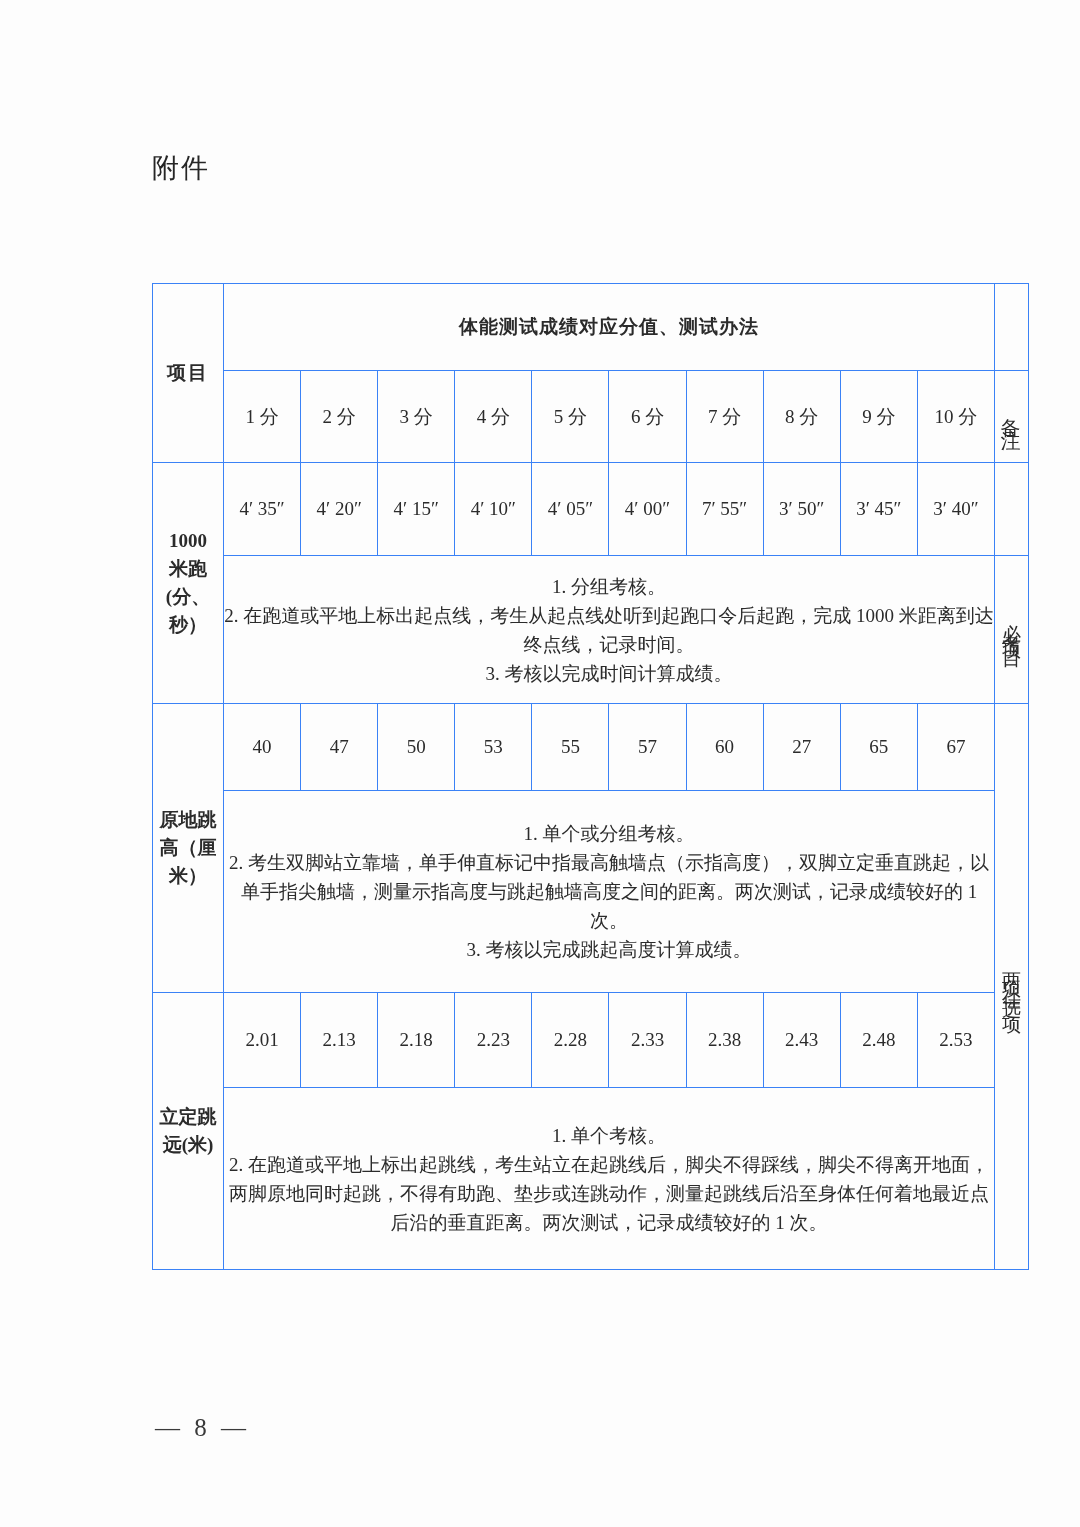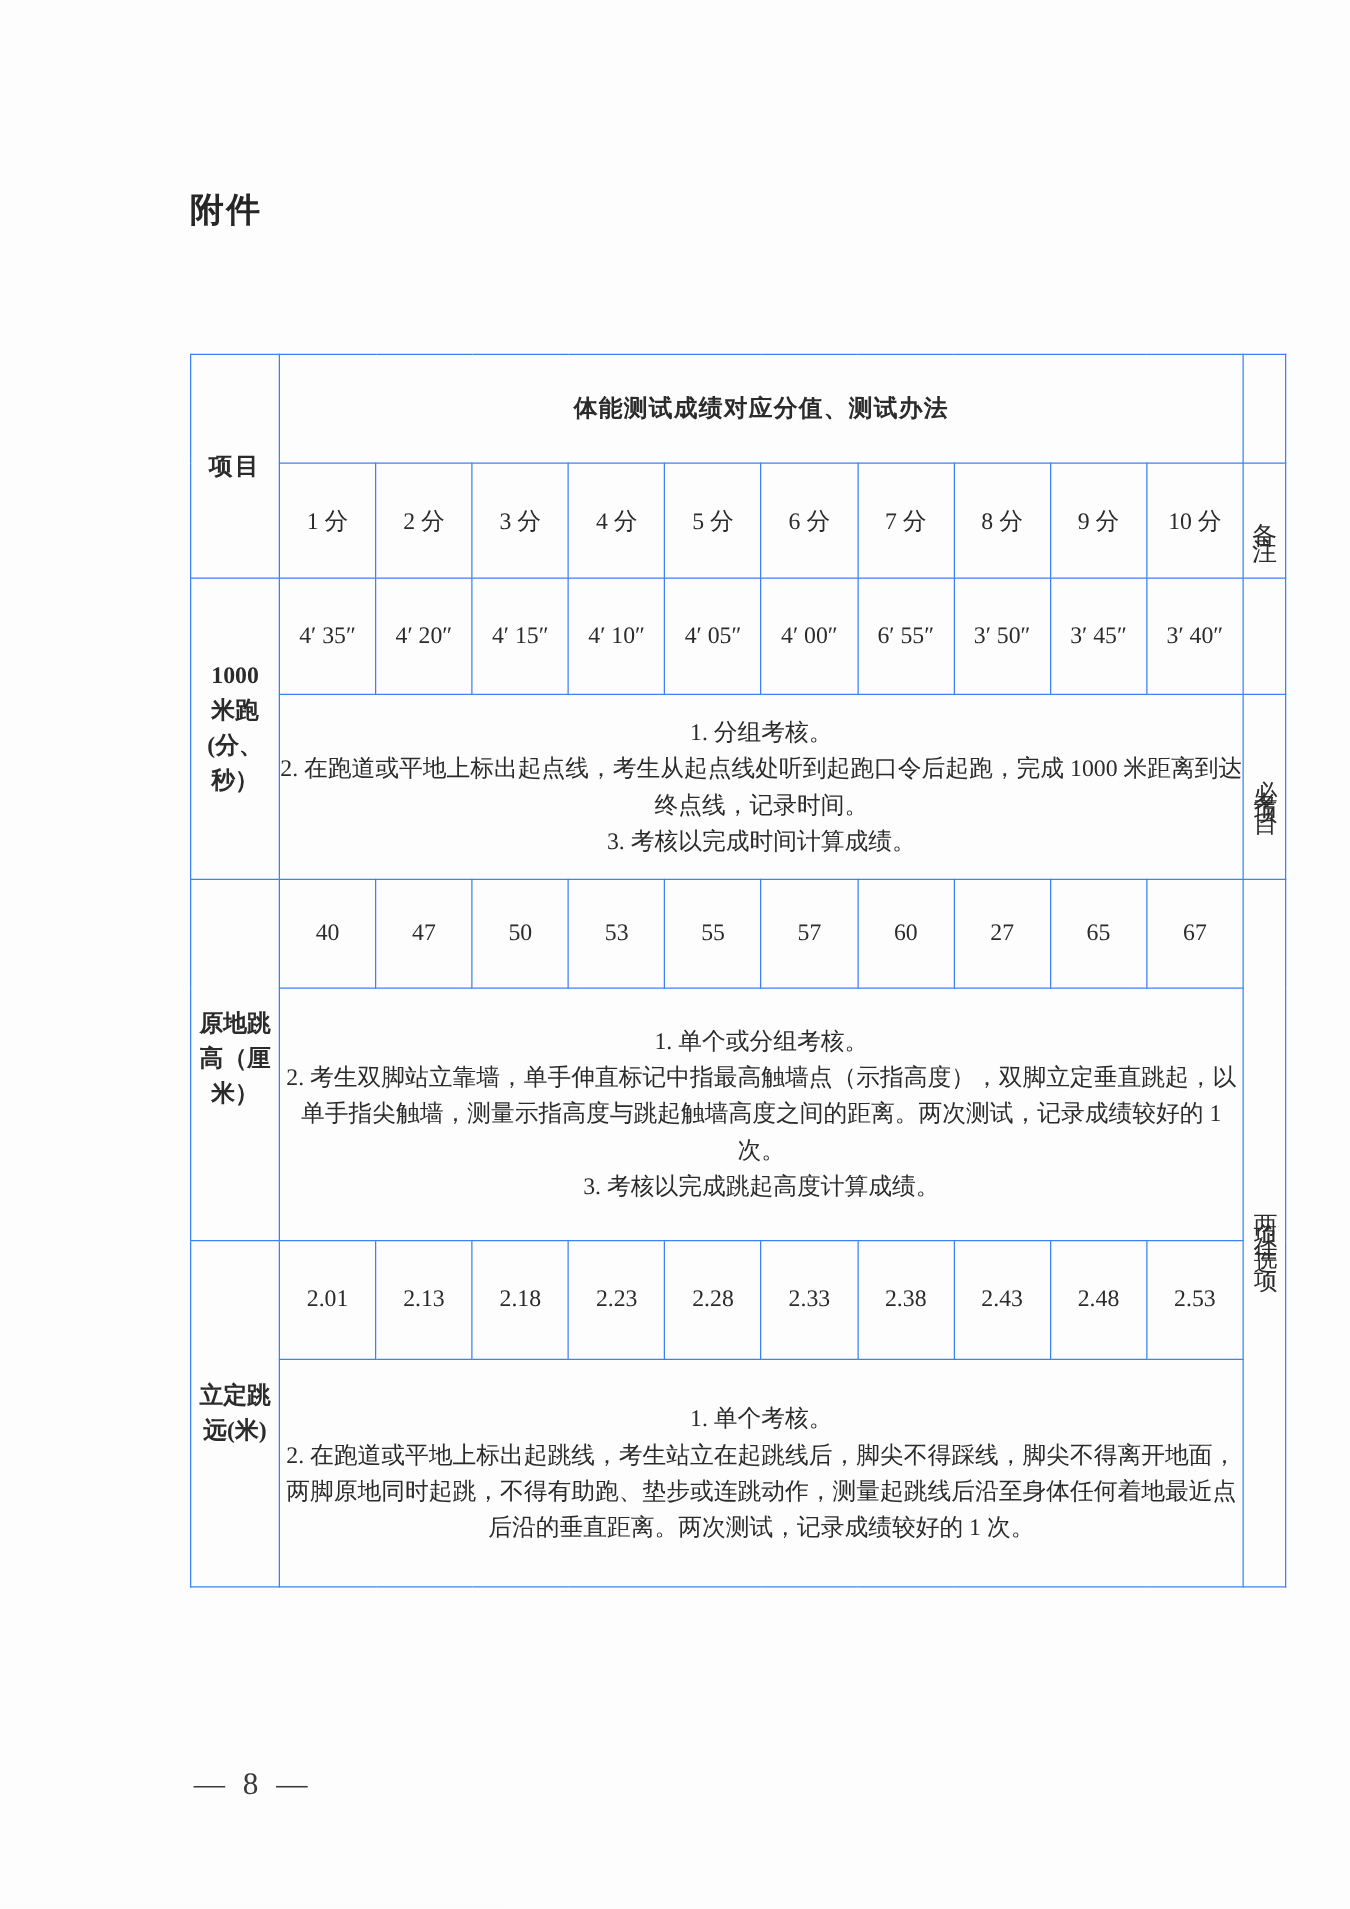--- a/index.html
+++ b/index.html
@@ -11,21 +11,21 @@
     background: #fdfdfd;
     font-family: "Liberation Serif", "DejaVu Serif", serif;
     color: #2b2b2b;
     overflow: hidden;
   }
   .attachment {
     position: absolute;
     left: 152px;
     top: 150px;
     font-family: "Liberation Sans", "DejaVu Sans", sans-serif;
-    font-weight: 700;
+    font-weight: 400;
     font-size: 27px;
     color: #262626;
     letter-spacing: 2px;
   }
   .doc-title {
     position: absolute;
     left: 0;
     top: 210px;
     width: 1080px;
     text-align: center;
@@ -158,21 +158,21 @@
       <td class="row-label" rowspan="2">1000
 米跑
 (分、
 秒）</td>
       <td class="value-cell">4′ 35″</td>
       <td class="value-cell">4′ 20″</td>
       <td class="value-cell">4′ 15″</td>
       <td class="value-cell">4′ 10″</td>
       <td class="value-cell">4′ 05″</td>
       <td class="value-cell">4′ 00″</td>
-      <td class="value-cell">6′ 55″</td>
+      <td class="value-cell">7′ 55″</td>
       <td class="value-cell">3′ 50″</td>
       <td class="value-cell">3′ 45″</td>
       <td class="value-cell">3′ 40″</td>
       <td></td>
     </tr>
 
     <tr class="r4">
       <td class="notes-cell" colspan="10">
         <div class="note-line">1. 分组考核。</div>
         <div class="note-line">2. 在跑道或平地上标出起点线，考生从起点线处听到起跑口令后起跑，完成 1000 米距离到达终点线，记录时间。</div>

